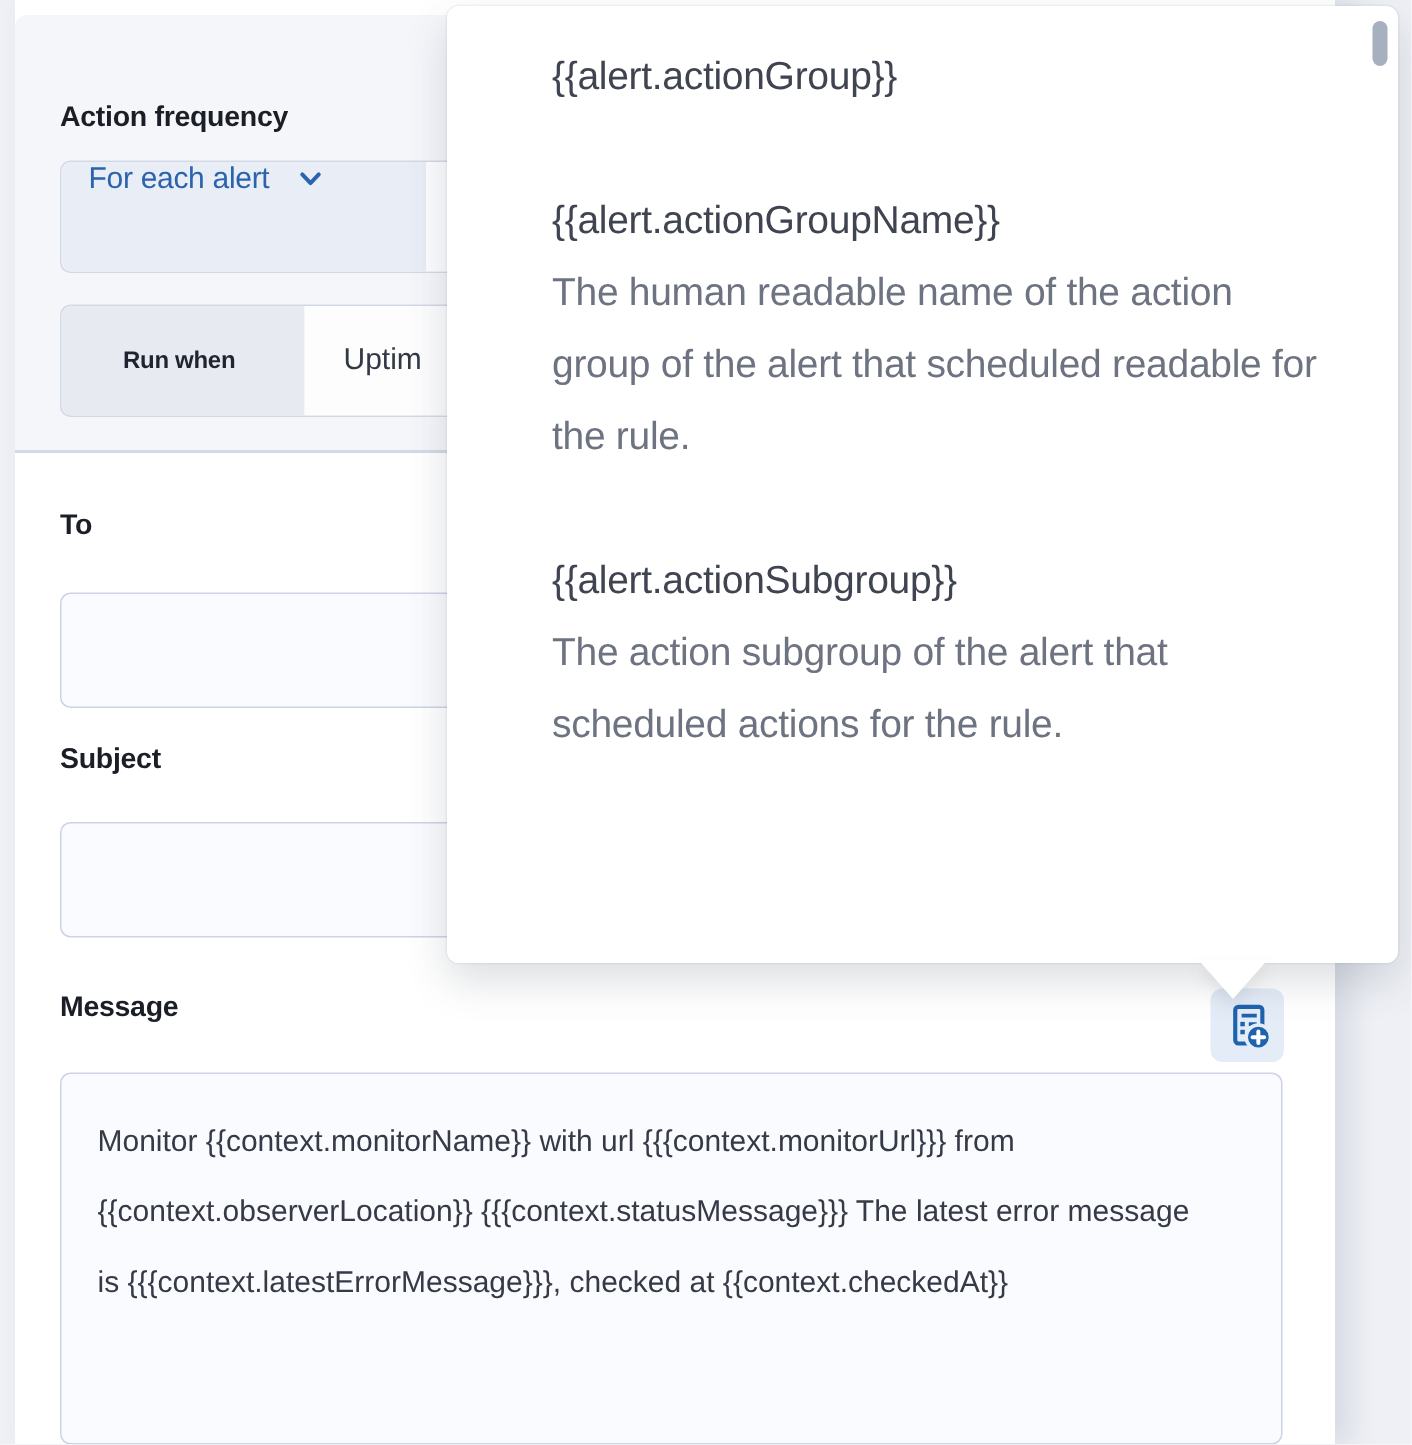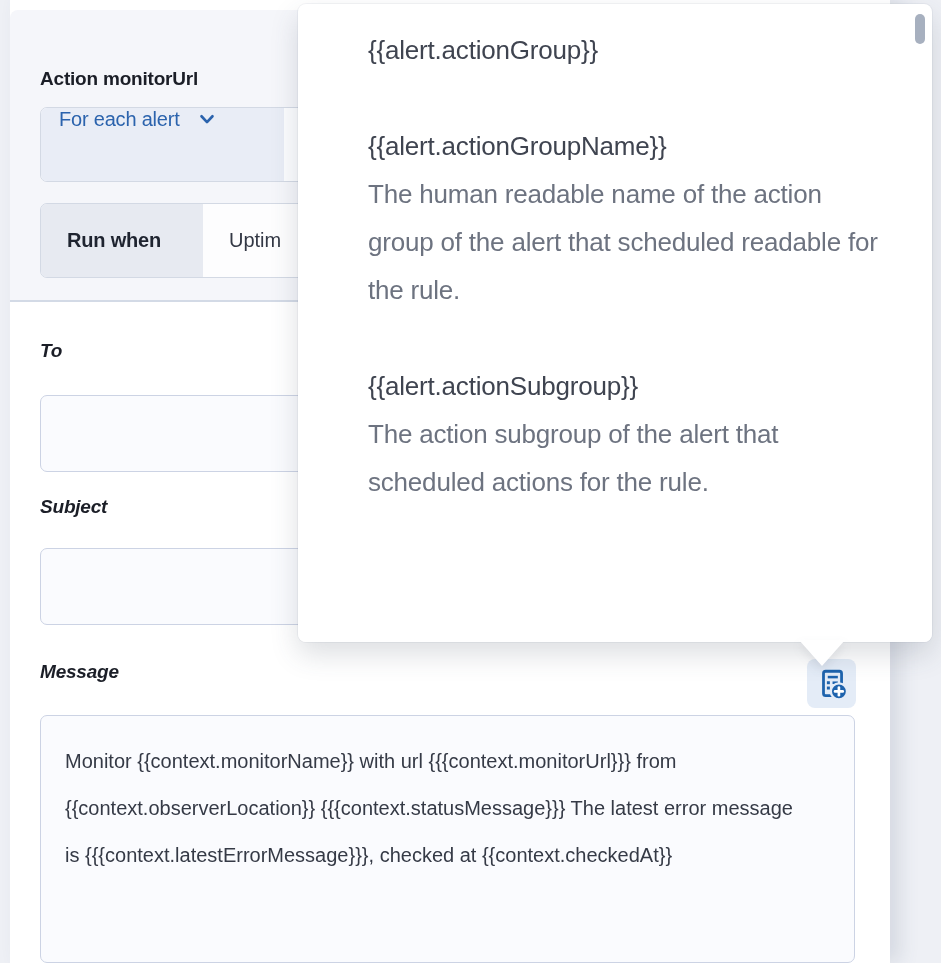--- a/index.html
+++ b/index.html
@@ -39,29 +39,29 @@
     display:flex; align-items:flex-start; padding-left:18px; gap:16px;
   }
   .notify-text { font-size:20px; font-weight:500; color:#2b63ad; letter-spacing:-.2px; }
   .notify-rest { flex:1; background:#fcfdff; }
   .run-when {
     position:absolute; left:30px; top:193px; width:845px; height:75px;
     border:1px solid #d3d9e4; border-radius:7px; overflow:hidden; display:flex;
   }
   .run-when-prepend {
     width:162px; height:100%; background:#e7eaf1;
-    display:flex; align-items:center; padding-left:26px;
-    font-size:20px; font-weight:700; color:#1f2430; letter-spacing:-.2px;
+    display:flex; align-items:center; padding-left:41px;
+    font-size:16px; font-weight:700; color:#1f2430; letter-spacing:-.2px;
   }
   .run-when-value {
     flex:1; background:#fdfdfe; display:flex; align-items:center; padding-left:26px;
     font-size:20px; color:#333845; white-space:nowrap; overflow:hidden; cursor:pointer;
   }
   
-  .field-label { position:absolute; left:30px; font-size:19px; font-weight:700; color:#1b1e27; letter-spacing:-.2px;font-style:italic; }
+  .field-label { position:absolute; left:30px; font-size:19px; font-weight:700; color:#1b1e27; letter-spacing:-.2px; }
   .label-to { top:340px; }
   .label-subject { top:496px; }
   .label-message { top:661px; }
   .text-input {
     position:absolute; left:30px; width:815px; height:77px;
     background:#fafbfe; border:1px solid #ccd3e4; border-radius:7px;
     font-family:inherit; font-size:20px; color:#353a46; padding:0 22px; outline:none;
   }
   .input-to { top:395px; }
   .input-subject { top:548px; }
@@ -107,21 +107,21 @@
   }
 </style>
 </head>
 <body>
 
 <div class="screen">
 
   <div class="flyout">
 
     <div class="accordion-panel">
-      <div class="section-label">Action monitorUrl</div>
+      <div class="section-label">Action frequency</div>
 
       <div class="notify-select">
         <div class="notify-seg">
           <span class="notify-text">For each alert</span>
           <span style="display:flex;">
             <svg width="22" height="22" viewBox="0 0 20 20">
               <polyline points="5,7.5 10,12.8 15,7.5" fill="none" stroke="#2b63ad" stroke-width="2.4" stroke-linecap="round" stroke-linejoin="round"></polyline>
             </svg>
           </span>
         </div>

